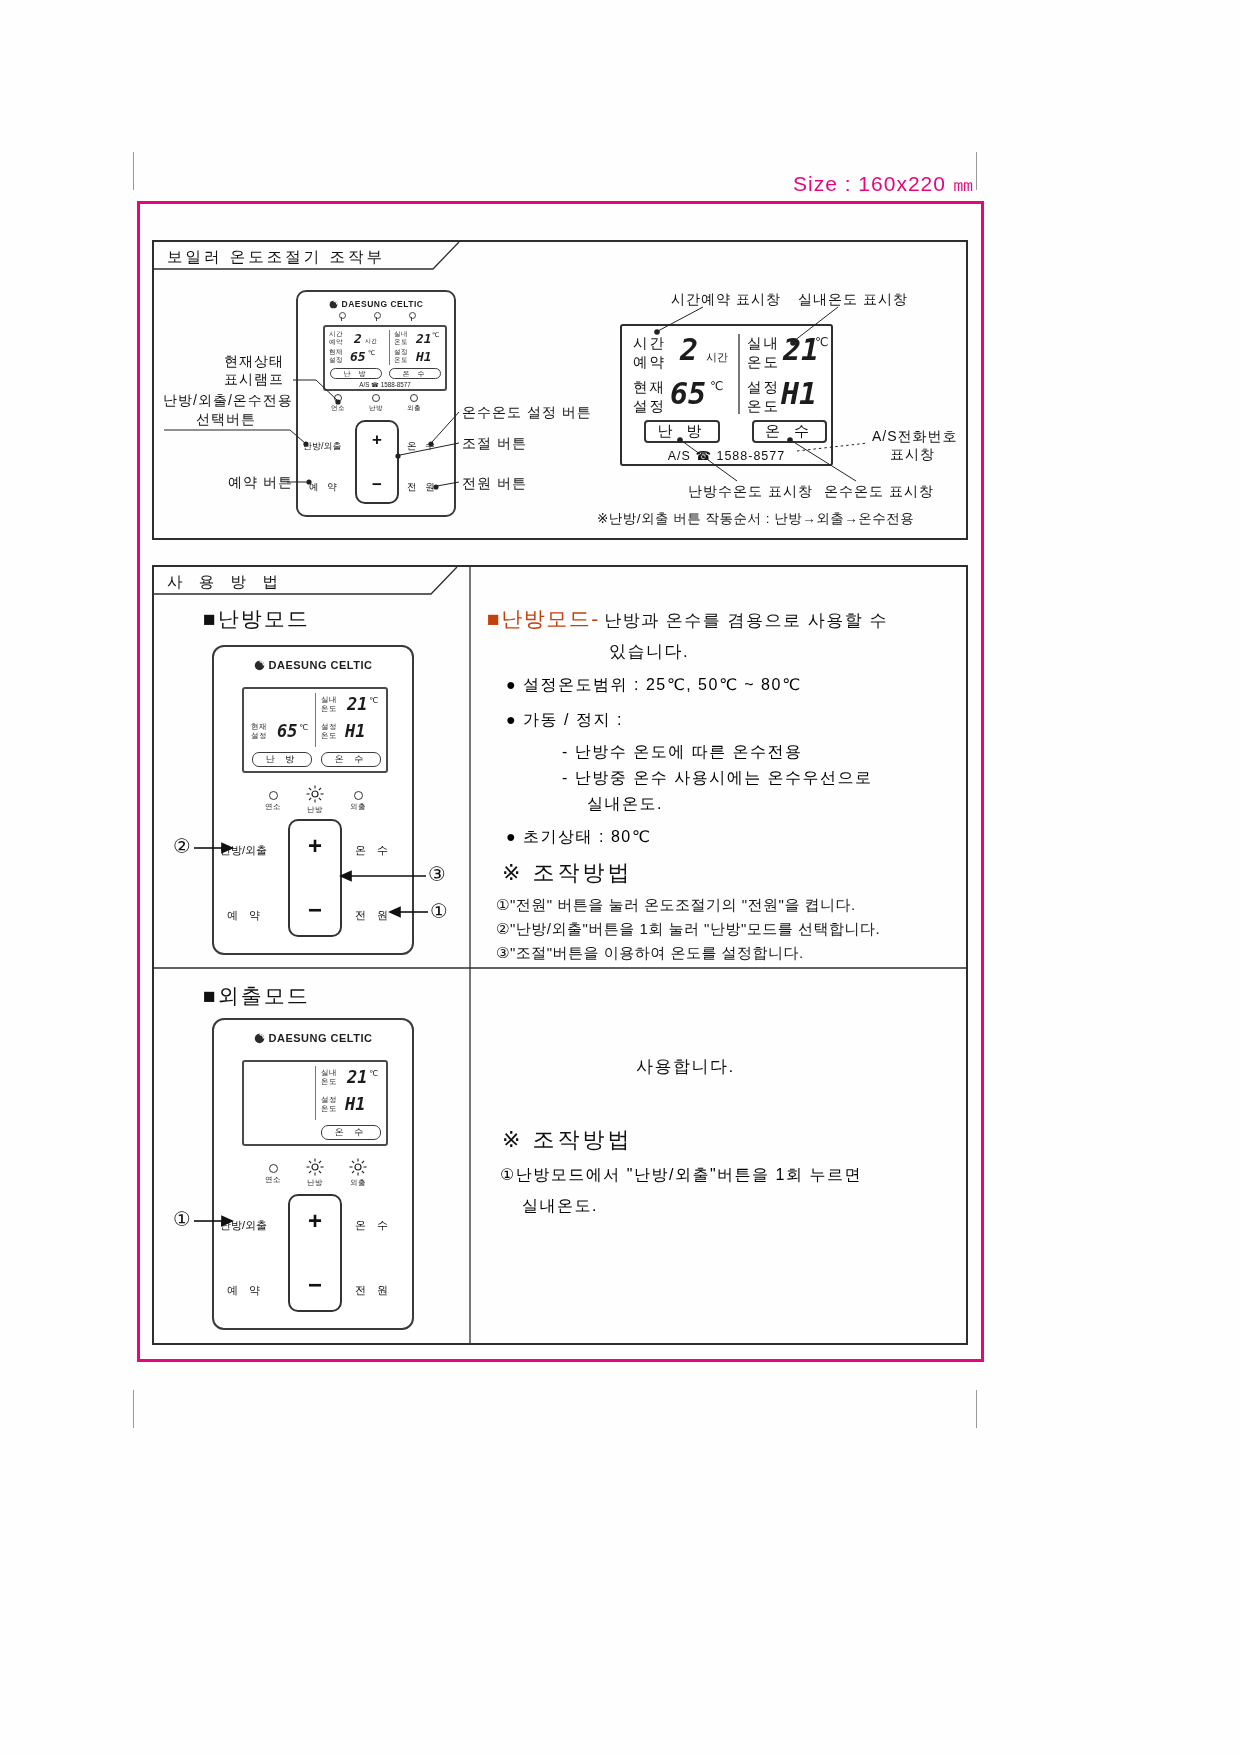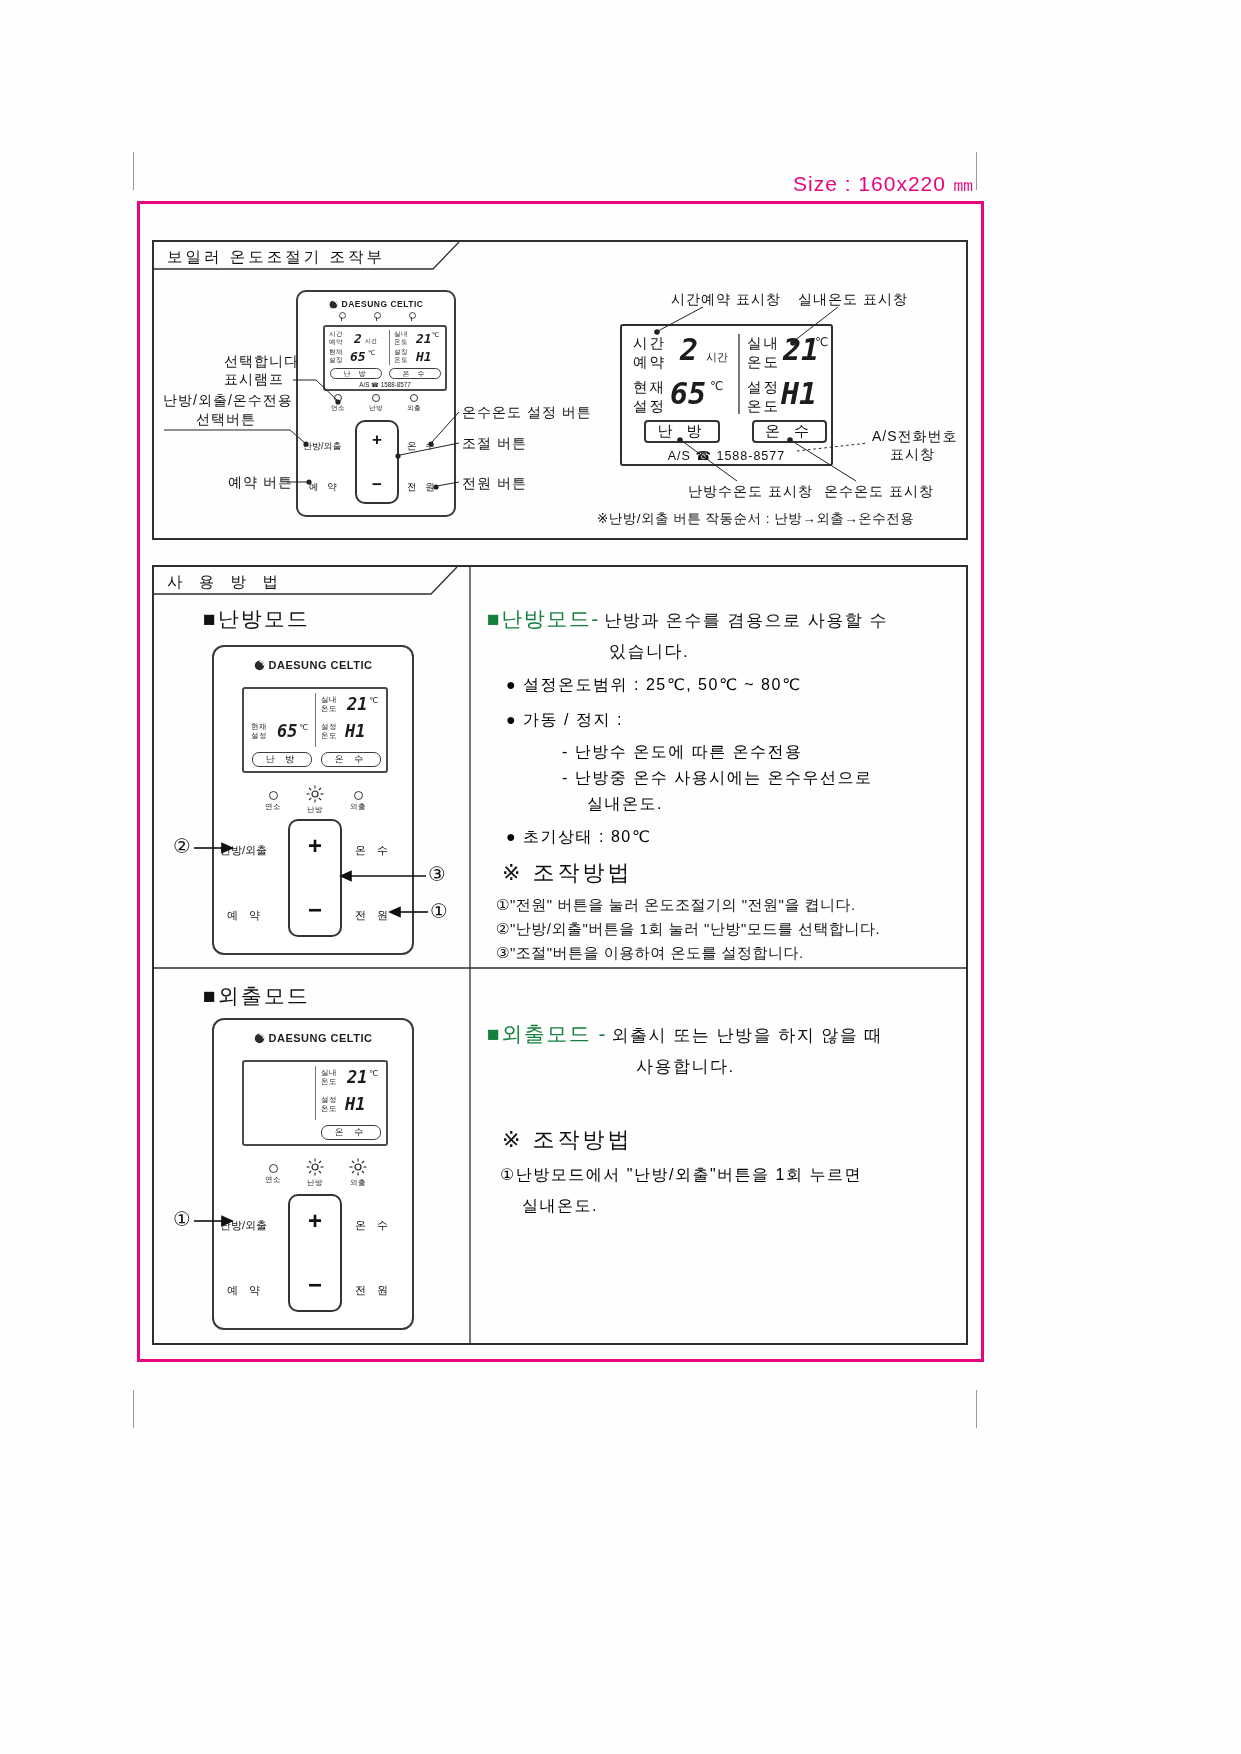--- a/index.html
+++ b/index.html
@@ -30,21 +30,21 @@
   .lamp-circle { display:block; border:1.4px solid #333; border-radius:50%; background:#fff; }
   .lamp-label { color:#222; margin-top:2px; letter-spacing:0.5px; }
   .bigbtn { position:absolute; border:2px solid #333; border-radius:10px; background:#fff; }
   .plusminus { position:absolute; left:0; right:0; text-align:center; font-weight:bold; color:#111; line-height:1; }
   .btn-label { position:absolute; white-space:nowrap; color:#111; }
   .ann { position:absolute; font-size:20px; color:#111; line-height:1; }
   .bigdisp { position:absolute; border:2.5px solid #2e2e2e; border-radius:3px; background:#fff; }
   .disp-label { position:absolute; font-size:14.5px; letter-spacing:2px; line-height:1.32; color:#111; }
   .disp-btn { position:absolute; border:2px solid #333; border-radius:4px; display:flex; align-items:center; justify-content:center; font-size:15px; letter-spacing:5px; color:#111; background:#fff; }
   .mode-title { position:absolute; font-size:21px; letter-spacing:2px; color:#111; white-space:nowrap; }
-  .h-strong { font-size:21px; letter-spacing:1.5px; color:#15803d; }
+  .h-strong { font-size:21px; letter-spacing:1.5px; color:#c2410c; }
   .h-rest { font-size:17px; letter-spacing:1.5px; color:#111; }
   .body-txt { position:absolute; white-space:nowrap; font-size:16px; letter-spacing:1.5px; color:#000000; }
   .step-txt { position:absolute; white-space:nowrap; font-size:15px; letter-spacing:0.5px; color:#151515; }
   .method-title { position:absolute; white-space:nowrap; font-size:22px; letter-spacing:3px; color:#111; }
   .overlay { position:absolute; left:0; top:0; pointer-events:none; }
 </style>
 </head>
 <body>
 
 <div class="page">
@@ -110,21 +110,21 @@
     <div class="bigbtn" style="left:57px;top:128px;width:44px;height:84px">
       <div class="plusminus" style="top:9px;font-size:17px">+</div>
       <div class="plusminus" style="bottom:9px;font-size:17px">−</div>
     </div>
     <div class="btn-label" style="left:5px;top:148px;font-size:9px">난방/외출</div>
     <div class="btn-label" style="left:109px;top:148px;font-size:9.5px;letter-spacing:3px">온 수</div>
     <div class="btn-label" style="left:11px;top:189px;font-size:9.5px;letter-spacing:3px">예 약</div>
     <div class="btn-label" style="left:109px;top:189px;font-size:9.5px;letter-spacing:3px">전 원</div>
   </div>
 
-  <div class="lbl" style="left:224px;top:353px">선택합니다</div>
+  <div class="lbl" style="left:224px;top:353px">현재상태</div>
   <div class="lbl" style="left:224px;top:371px">표시램프</div>
   <div class="lbl" style="left:163px;top:392px">난방/외출/온수전용</div>
   <div class="lbl" style="left:196px;top:411px">선택버튼</div>
   <div class="lbl" style="left:228px;top:474px">예약 버튼</div>
 
   <div class="lbl" style="left:462px;top:404px">온수온도 설정 버튼</div>
   <div class="lbl" style="left:462px;top:435px">조절 버튼</div>
   <div class="lbl" style="left:462px;top:475px">전원 버튼</div>
 
   <div class="lbl" style="left:671px;top:291px">시간예약 표시창</div>
@@ -305,24 +305,20 @@
       <div class="plusminus" style="bottom:13px;font-size:24px">−</div>
     </div>
     <div class="btn-label" style="left:6px;top:198px;font-size:11px">난방/외출</div>
     <div class="btn-label" style="left:141px;top:198px;font-size:11px;letter-spacing:4px">온 수</div>
     <div class="btn-label" style="left:13px;top:263px;font-size:11px;letter-spacing:4px">예 약</div>
     <div class="btn-label" style="left:141px;top:263px;font-size:11px;letter-spacing:4px">전 원</div>
   </div>
 
   <div class="ann" style="left:173px;top:1209px">①</div>
 
-  <div class="txt" style="left:487px;top:1020px">
-    <span class="h-strong">■외출모드 -</span>
-    <span class="h-rest">외출시 또는 난방을 하지 않을 때</span>
-  </div>
   <div class="txt h-rest" style="left:636px;top:1055px">사용합니다.</div>
   <div class="method-title" style="left:502px;top:1125px">※ 조작방법</div>
   <div class="body-txt" style="left:500px;top:1165px">①난방모드에서 "난방/외출"버튼을 1회 누르면</div>
   <div class="body-txt" style="left:522px;top:1196px">실내온도.</div>
 
   <svg class="overlay" width="1241" height="1754" viewBox="0 0 1241 1754">
     <g stroke="#2e2e2e" stroke-width="1.3" fill="none">
       <path d="M153 269 H433 L459 242"></path>
       <path d="M153 594 H431 L457 567"></path>
       <line x1="470" y1="567" x2="470" y2="1343"></line>

